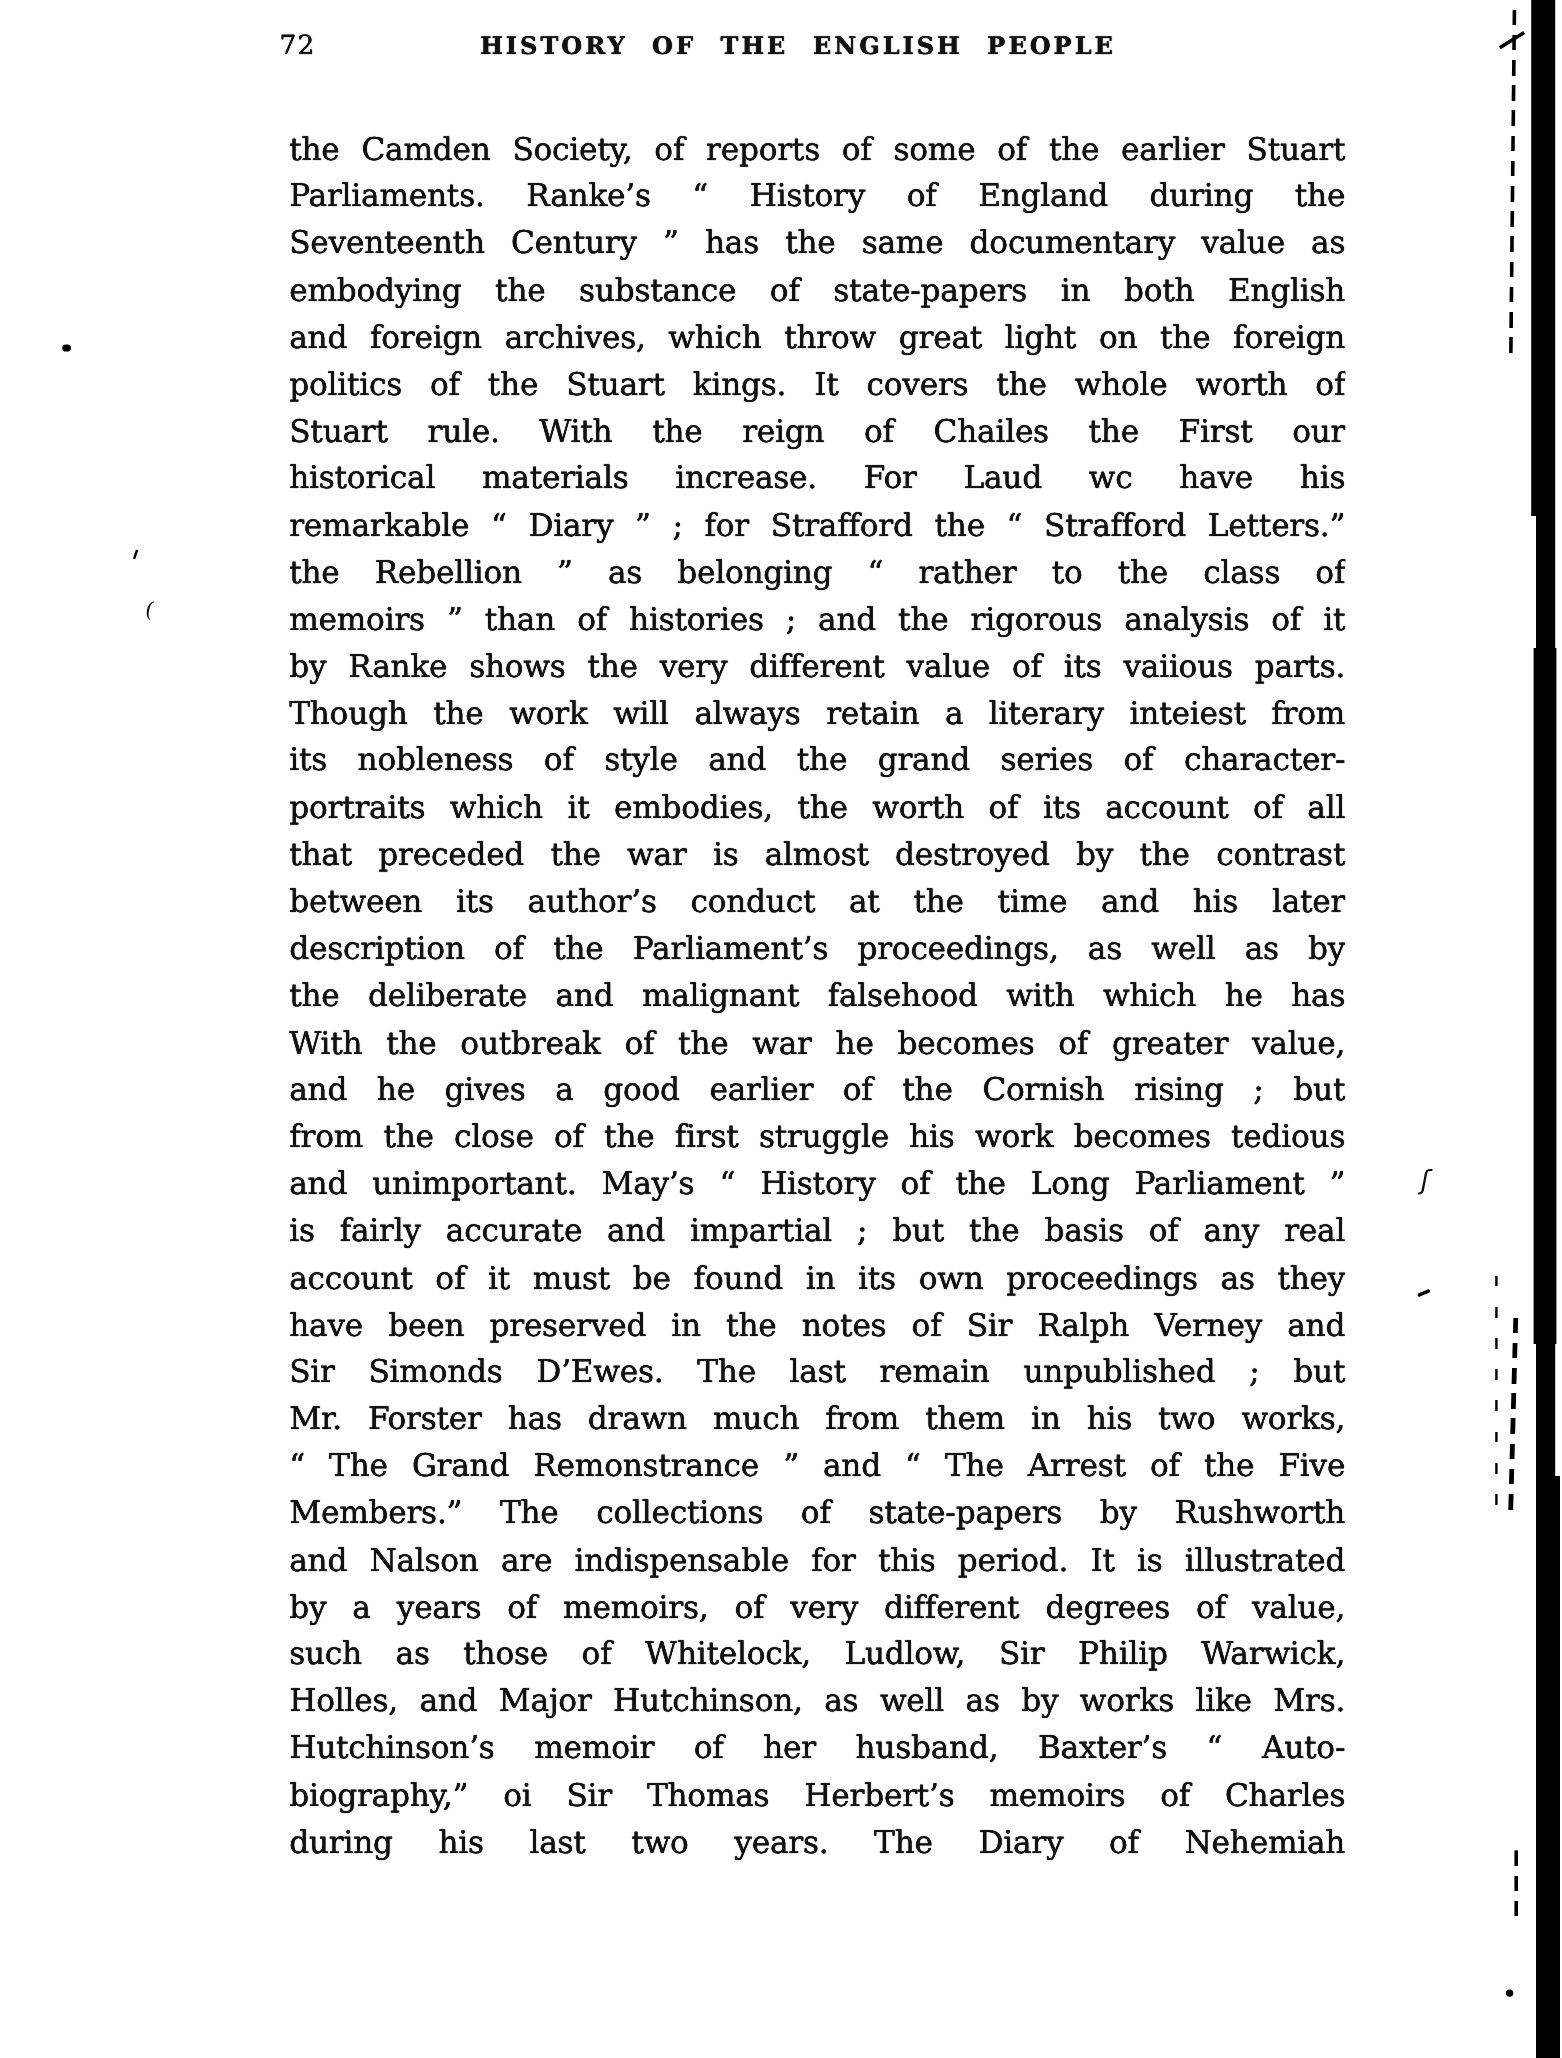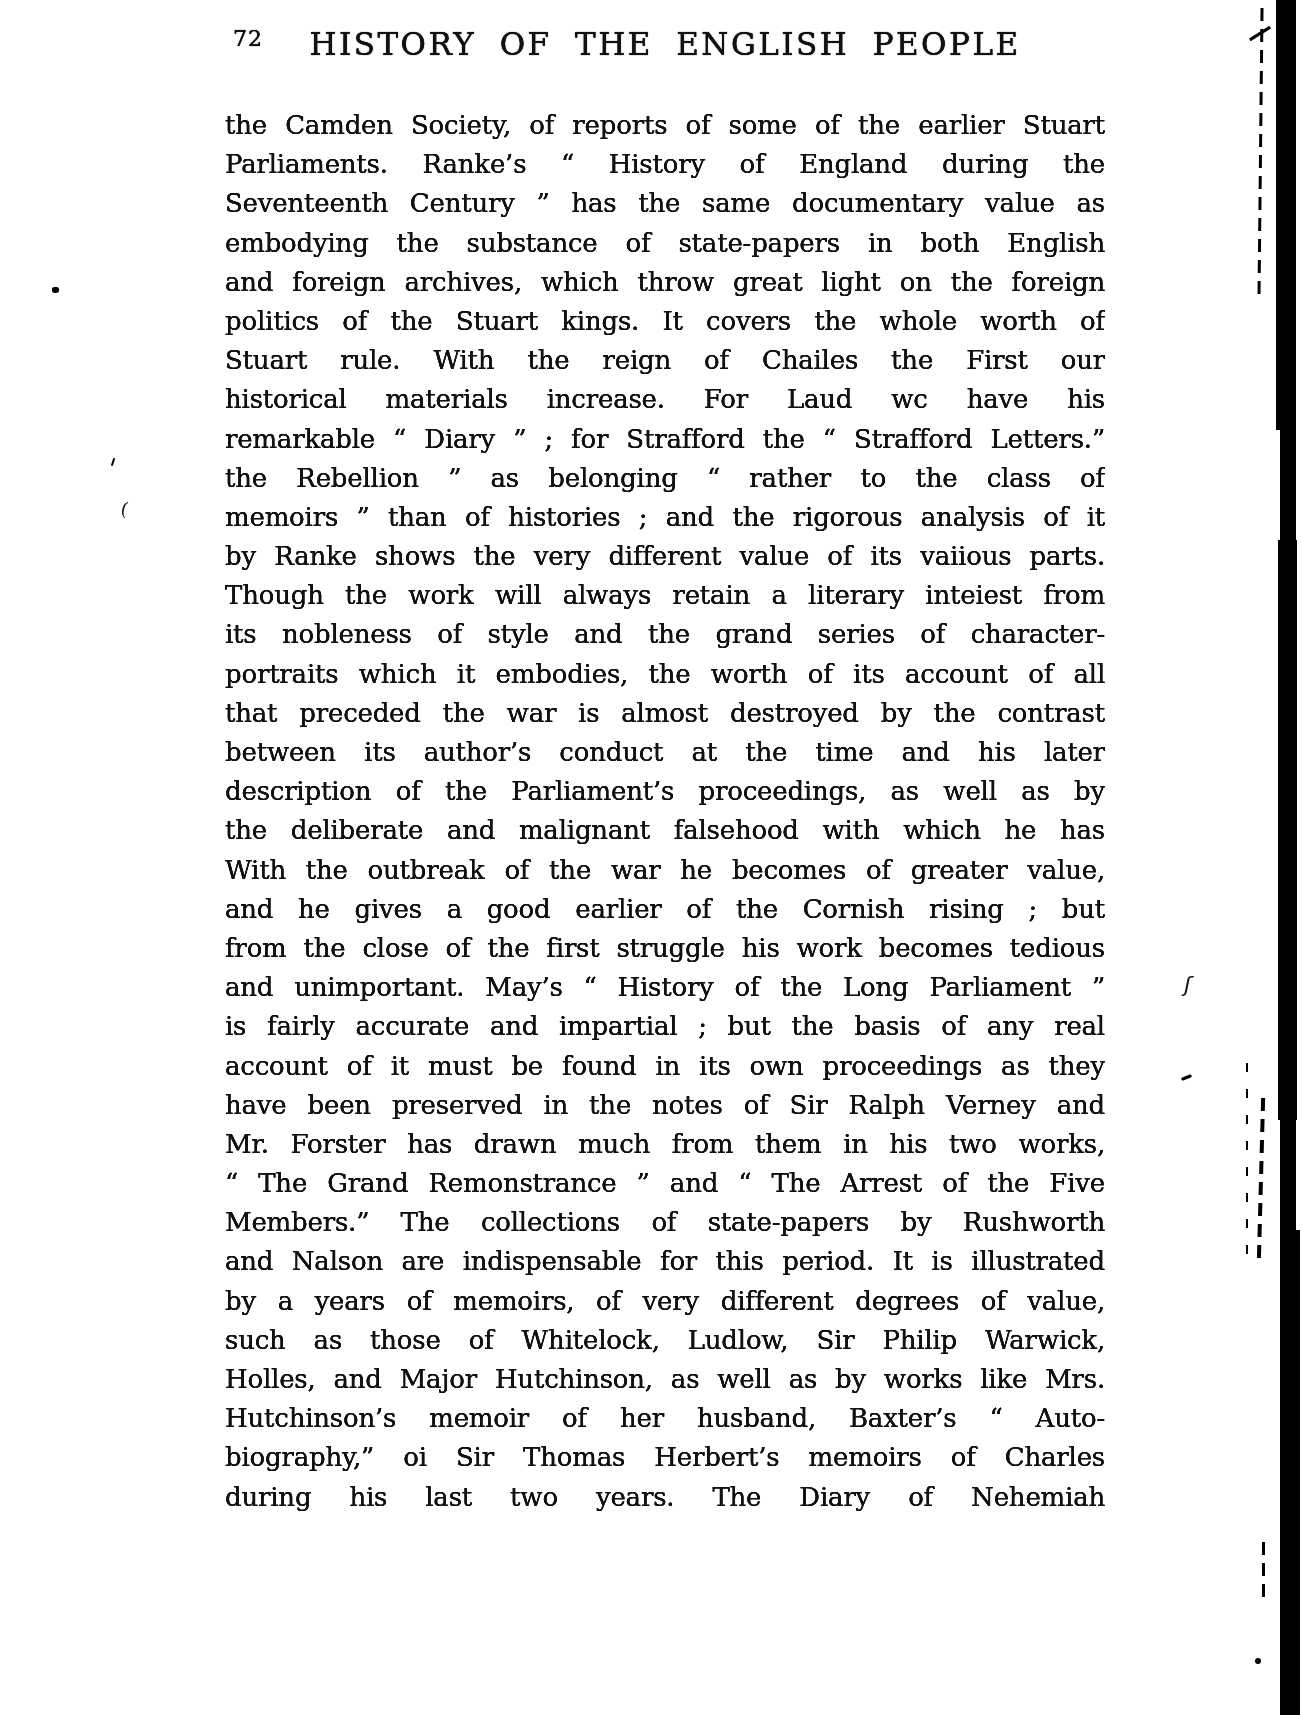--- a/index.html
+++ b/index.html
@@ -23,30 +23,31 @@
   }
   .page-number {
     position: absolute; left: 8px; top: 0;
     font-size: 22px;
     letter-spacing: 1px;
     text-shadow: 0 0 0.7px #111, 0 0 0.7px #111;
   }
   .header-title {
     position: absolute; left: 0; top: 0; width: 100%;
     text-align: center;
-    font-size: 31px;
+    font-size: 20px;
     letter-spacing: 2.5px;
     word-spacing: 11px;
     white-space: nowrap;
     text-shadow: 0 0 0.7px #111, 0 0 0.7px #111;
+    font-weight: bold;
   }
   
   .textblock {
     position: absolute;
-    left: 225px; top: 106px; width: 880px;
+    left: 241px; top: 106px; width: 880px;
   }
   .text-line {
     font-size: 26px;
     line-height: 39.2px;
     height: 39.2px;
     letter-spacing: -0.2px;
     text-align: justify;
     text-align-last: justify;
     overflow: hidden;
     text-shadow: 0 0 0.6px #111, 0 0 0.6px #111;
@@ -107,20 +108,21 @@
       <div class="text-line">between its author’s conduct at the time and his later</div>
       <div class="text-line">description of the Parliament’s proceedings, as well as by</div>
       <div class="text-line">the deliberate and malignant falsehood with which he has</div>
       <div class="text-line">With the outbreak of the war he becomes of greater value,</div>
       <div class="text-line">and he gives a good earlier of the Cornish rising ; but</div>
       <div class="text-line">from the close of the first struggle his work becomes tedious</div>
       <div class="text-line">and unimportant.  May’s “ History of the Long Parliament ”</div>
       <div class="text-line">is fairly accurate and impartial ; but the basis of any real</div>
       <div class="text-line">account of it must be found in its own proceedings as they</div>
       <div class="text-line">have been preserved in the notes of Sir Ralph Verney and</div>
+      <div class="text-line">Sir Simonds D’Ewes.  The last remain unpublished ; but</div>
       <div class="text-line">Mr. Forster has drawn much from them in his two works,</div>
       <div class="text-line">“ The Grand Remonstrance ” and “ The Arrest of the Five</div>
       <div class="text-line">Members.”  The collections of state-papers by Rushworth</div>
       <div class="text-line">and Nalson are indispensable for this period.  It is illustrated</div>
       <div class="text-line">by a years of memoirs, of very different degrees of value,</div>
       <div class="text-line">such as those of Whitelock, Ludlow, Sir Philip Warwick,</div>
       <div class="text-line">Holles, and Major Hutchinson, as well as by works like Mrs.</div>
       <div class="text-line">Hutchinson’s memoir of her husband, Baxter’s “ Auto-</div>
       <div class="text-line">biography,” oi Sir Thomas Herbert’s memoirs of Charles</div>
       <div class="text-line">during his last two years.  The Diary of Nehemiah</div>

